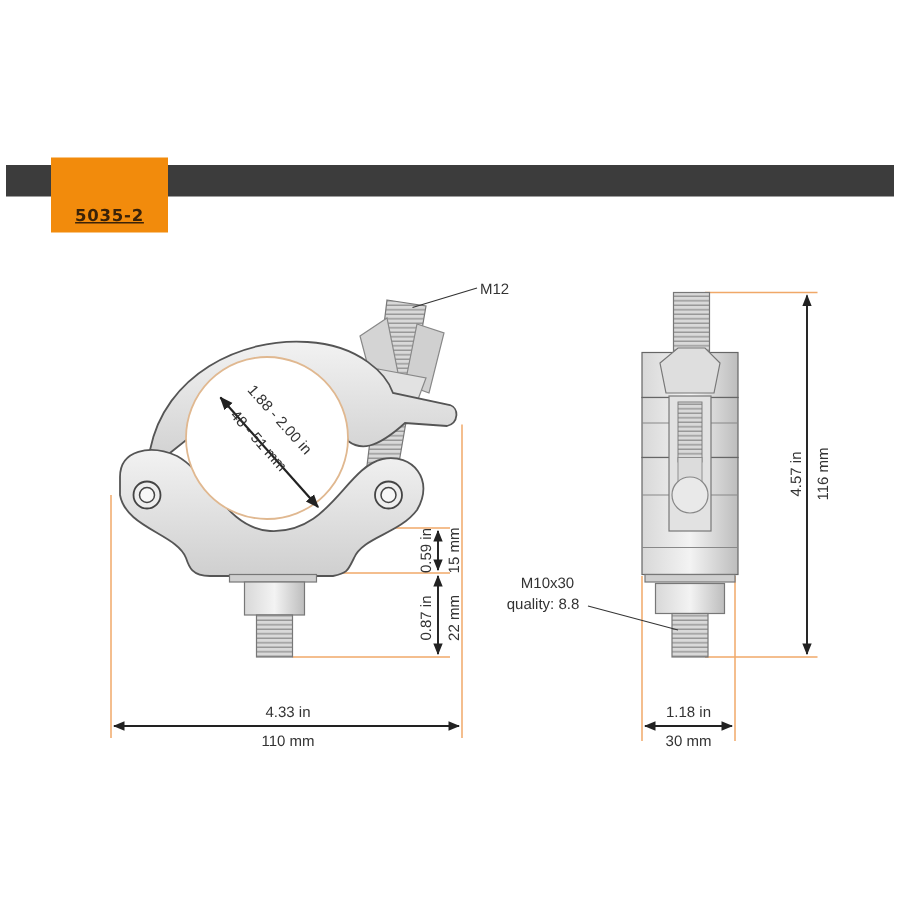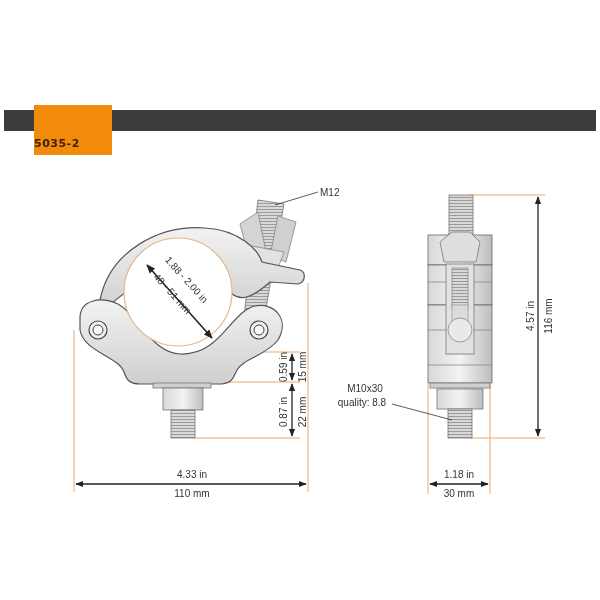--- a/index.html
+++ b/index.html
@@ -1,19 +1,19 @@
 <!DOCTYPE html>
 <html><head>
 <meta charset="utf-8">
 <style>
   html, body { margin: 0; padding: 0; background: #ffffff; }
   body { width: 600px; height: 600px; position: relative; overflow: hidden; font-family: "Liberation Sans", sans-serif; }
   .header-bar { position: absolute; left: 4px; top: 110px; width: 592px; height: 21px; background: #3c3c3c; }
   .code-tab { position: absolute; left: 34px; top: 105px; width: 78px; height: 50px; background: #f28b0c; }
-  .code-label { position: absolute; left: 34px; top: 133px; width: 78px; height: 22px; line-height: 22px; text-align: left; font-size: 11px; font-weight: bold; color: #3a2208; letter-spacing: 0.5px; font-family: "DejaVu Sans", sans-serif; }
+  .code-label { position: absolute; left: 34px; top: 133px; width: 78px; height: 22px; line-height: 22px; text-align: center; font-size: 11px; font-weight: bold; color: #3a2208; letter-spacing: 0.5px; font-family: "DejaVu Sans", sans-serif; text-decoration: underline; }
   svg.drawing { position: absolute; left: 0; top: 0; }
   .dim-text { font-family: "Liberation Sans", sans-serif; font-size: 10px; fill: #333333; }
 </style>
 </head>
 <body>
 
 <div class="header-bar"></div>
 <div class="code-tab"></div>
 <div class="code-label">5035-2</div>
 

